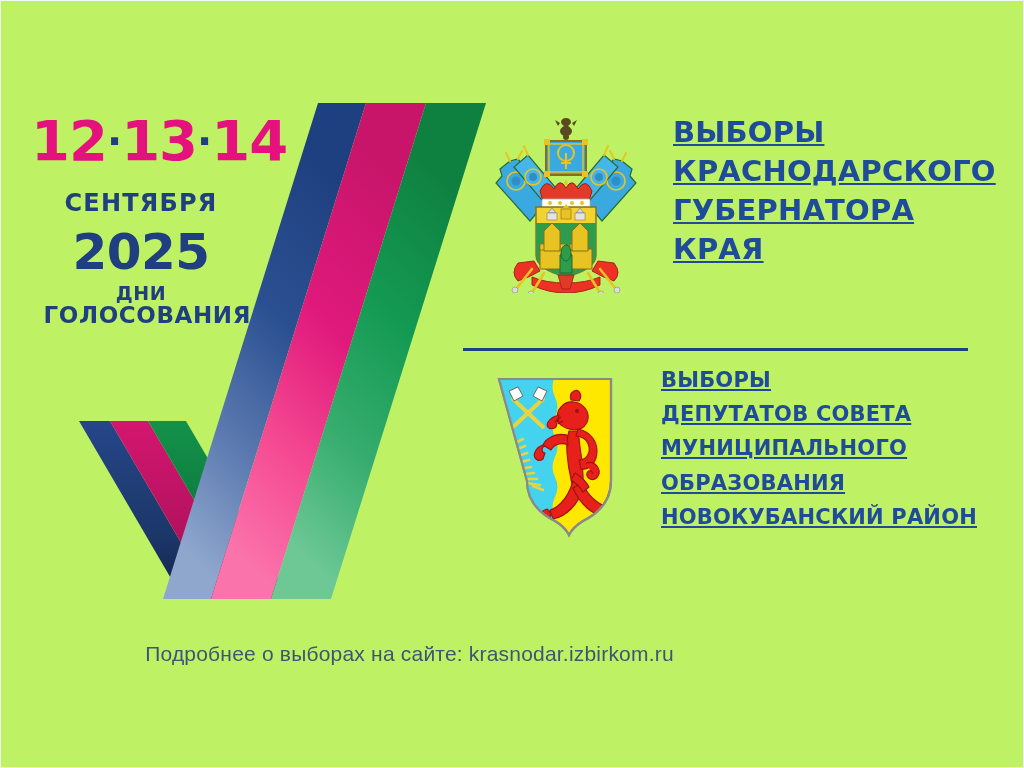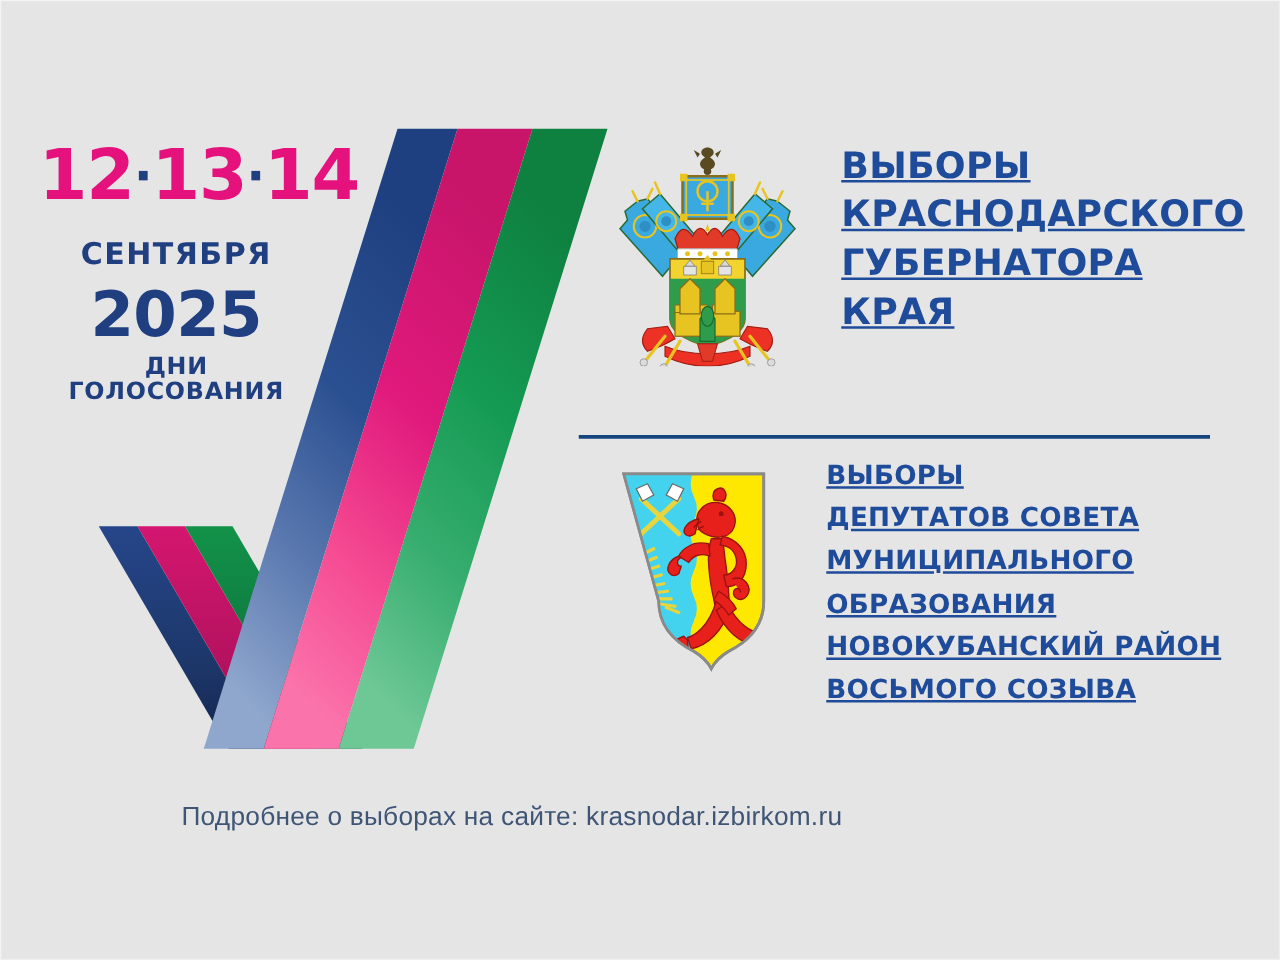--- a/index.html
+++ b/index.html
@@ -9,21 +9,21 @@
     background: #ffffff;
   }
   body {
     font-family: "Liberation Sans", sans-serif;
   }
 
   #poster {
     position: relative;
     width: 1024px;
     height: 768px;
-    background: #e5e5e5;
+    background: #bef264;
     box-sizing: border-box;
     border-right: 1px solid #eceef0;
     border-bottom: 1px solid #eceef0;
     border-left: 1px solid #f3f4f6;
     border-top: 1px solid #f3f4f6;
     overflow: hidden;
   }
 
   
   #v-mark {
@@ -75,25 +75,26 @@
   #date-sub1 {
     margin-top: 7px;
     font-size: 19px;
     font-weight: bold;
     color: #1f3f80;
     letter-spacing: 0.6px;
     font-family: "DejaVu Sans", sans-serif;
   }
   #date-sub2 {
     margin-top: 1px;
-    font-size: 19px;
+    font-size: 23px;
     font-weight: bold;
     color: #1f3f80;
     letter-spacing: 0.6px;
     font-family: "DejaVu Sans", sans-serif;
+    text-align: right;
   }
 
   
   #krai-emblem {
     position: absolute;
     left: 487px;
     top: 112px;
     width: 156px;
     height: 180px;
   }
@@ -392,18 +393,17 @@
   </div>
 
   <div id="divider"></div>
 
   <div id="council-heading" class="heading">
     <span class="line">ВЫБОРЫ</span>
     <span class="line">ДЕПУТАТОВ СОВЕТА</span>
     <span class="line">МУНИЦИПАЛЬНОГО</span>
     <span class="line">ОБРАЗОВАНИЯ</span>
     <span class="line">НОВОКУБАНСКИЙ РАЙОН</span>
-    <span class="line">ВОСЬМОГО СОЗЫВА</span>
   </div>
 
   <div id="footer-note">Подробнее о выборах на сайте: krasnodar.izbirkom.ru</div>
 
 </div>
 
 </body></html>

